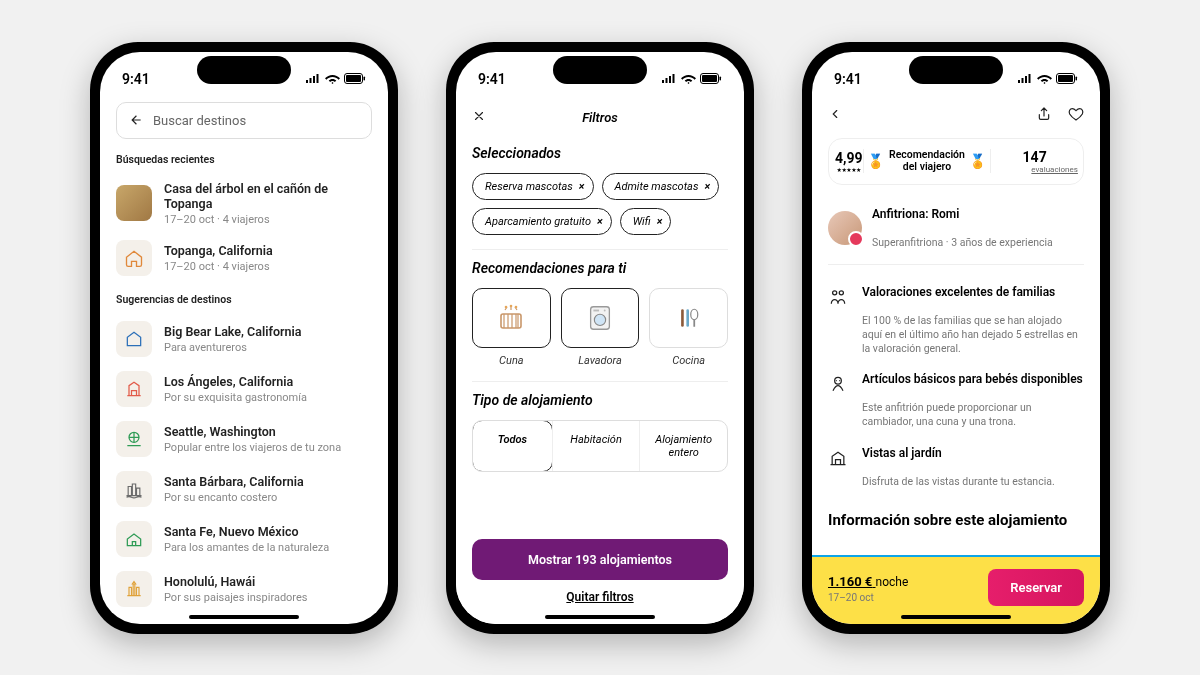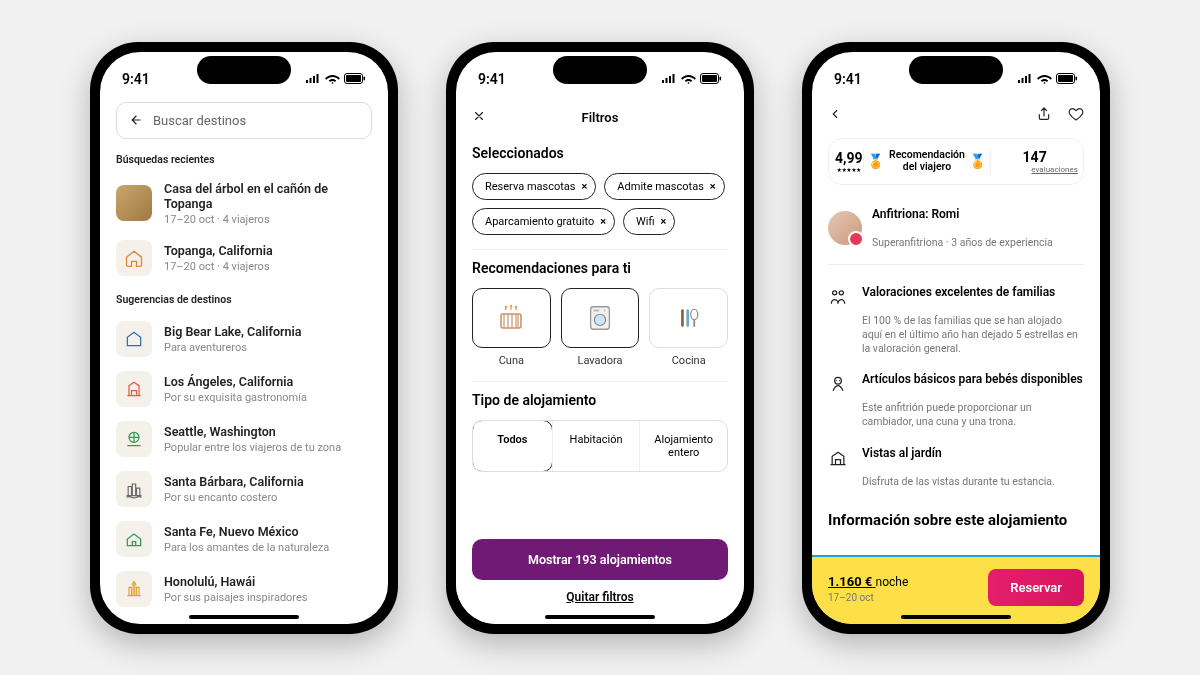--- a/index.html
+++ b/index.html
@@ -217,21 +217,21 @@
         <svg width="15" height="11" viewBox="0 0 15 11">
             <path d="M7.5 2C4.5 2 2 3.3 0 5.3l1.4 1.4C3 5.1 5.1 4 7.5 4s4.5 1.1 6.1 2.7L15 5.3C13 3.3 10.5 2 7.5 2zm0 4c-1.5 0-2.8.6-3.8 1.6l1.4 1.4c.6-.6 1.5-1 2.4-1s1.8.4 2.4 1l1.4-1.4C10.3 6.6 9 6 7.5 6zm0 3l-1 1 1 1 1-1-1-1z" fill="#000"></path>
           </svg>
         <svg width="22" height="11" viewBox="0 0 22 11">
             <rect x="0.5" y="0.5" width="18" height="10" rx="2.5" stroke="#000" fill="none"></rect>
             <rect x="2" y="2" width="15" height="7" rx="1" fill="#000"></rect>
             <rect x="19.5" y="3.5" width="1.5" height="4" rx="0.8" fill="#000"></rect>
           </svg>
       </span>
     </div>
-    <div class="content" style="">
+    <div class="content" style="font-style:italic;">
       <div class="modal-header">
         <span class="close"><svg width="14" height="14" viewBox="0 0 24 24">
               <path d="M18 6L6 18M6 6l12 12" stroke="#222" stroke-width="2" stroke-linecap="round"></path>
             </svg></span>
         <span class="modal-title">Filtros</span>
       </div>
 
       <div class="ph2-section">
         <div class="ph2-h">Seleccionados</div>
         <div class="chips">

